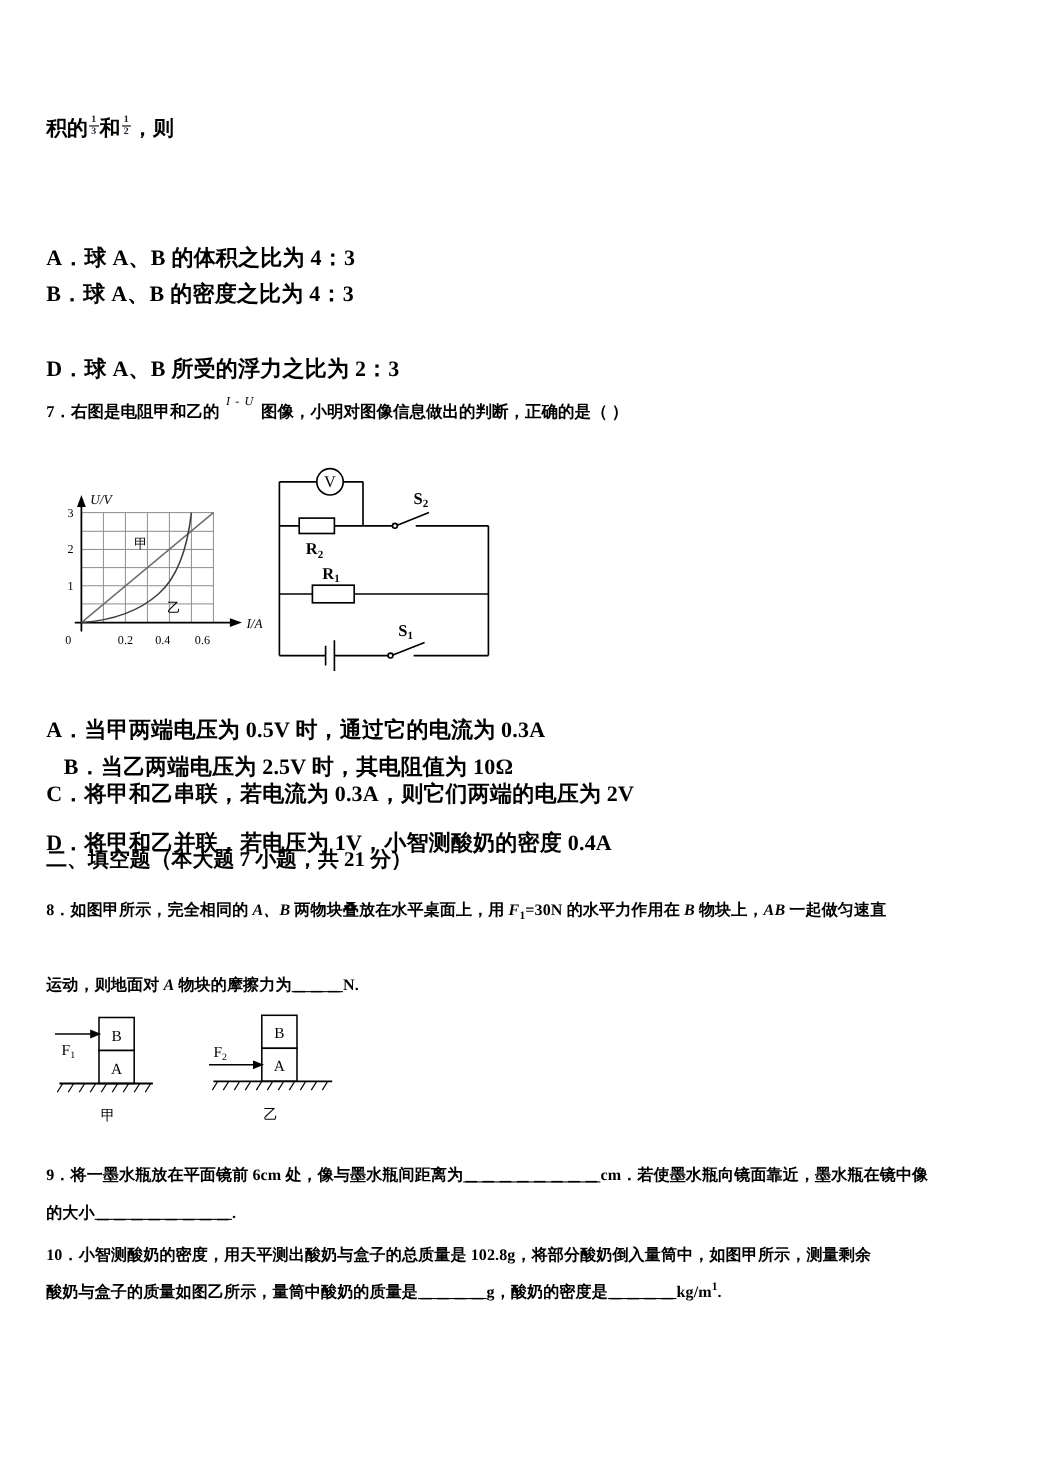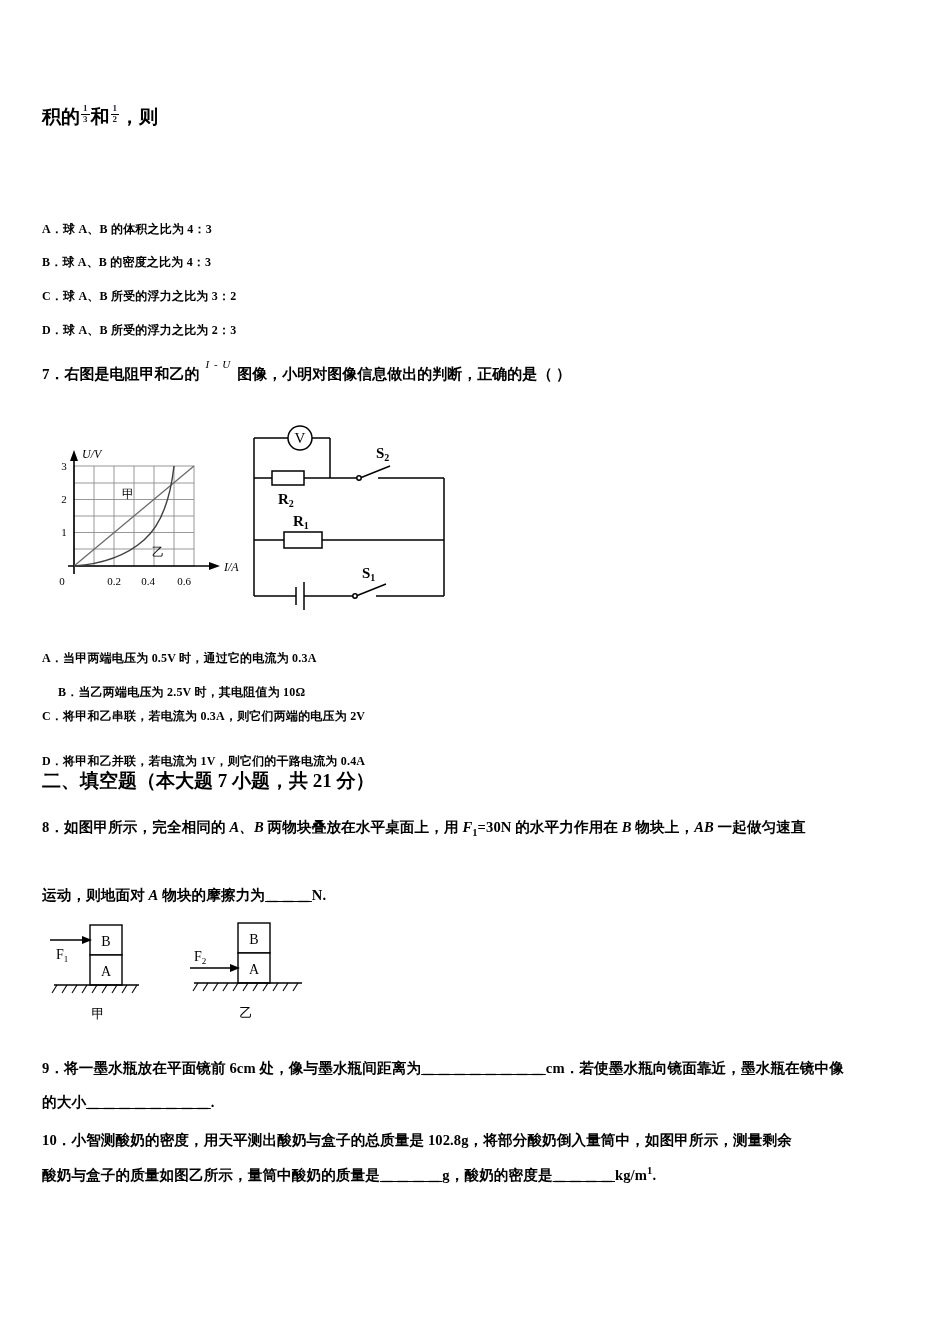--- a/index.html
+++ b/index.html
@@ -39,21 +39,21 @@
     line-height: 1.05;
     margin: 0 1px 6px 1px;
     vertical-align: super;
     color: #1a1a2e;
   }
   .frac .num { padding: 0 2px; }
   .frac .den { padding: 0 2px; border-top: 1px solid #000; }
 
   .opt {
     position: absolute;
-    font-size: 12px;
+    font-size: 20px;
     font-weight: bold;
     letter-spacing: 0.2px;
     white-space: nowrap;
   }
   .q7head {
     position: absolute;
     left: 42px;
     top: 365px;
     font-size: 15px;
     font-weight: bold;
@@ -108,21 +108,20 @@
     <span>和</span>
     <span class="frac">
       <span class="num">1</span>
       <span class="den">2</span>
     </span>
     <span>，则</span>
   </div>
 
   <div class="opt" style="left:42px; top:221px;">A．球 A、B 的体积之比为 4：3</div>
   <div class="opt" style="left:42px; top:254px;">B．球 A、B 的密度之比为 4：3</div>
-  <div class="opt" style="left:42px; top:288px;">C．球 A、B 所受的浮力之比为 3：2</div>
   <div class="opt" style="left:42px; top:322px;">D．球 A、B 所受的浮力之比为 2：3</div>
 
   <div class="q7head">
     <span>7．</span>
     <span>右图是电阻甲和乙的</span>
     <span class="iu-inline">I - U</span>
     <span>图像，小明对图像信息做出的判断，正确的是（  ）</span>
   </div>
 
   <div class="fig" style="left:44px; top:444px;">
@@ -208,21 +207,21 @@
       <text x="40" y="86" font-family="Liberation Serif, serif" font-size="15" font-weight="bold">R<tspan font-size="10" dy="3">2</tspan></text>
       <text x="55" y="108" font-family="Liberation Serif, serif" font-size="15" font-weight="bold">R<tspan font-size="10" dy="3">1</tspan></text>
       <text x="138" y="40" font-family="Liberation Serif, serif" font-size="15" font-weight="bold">S<tspan font-size="10" dy="3">2</tspan></text>
       <text x="124" y="160" font-family="Liberation Serif, serif" font-size="15" font-weight="bold">S<tspan font-size="10" dy="3">1</tspan></text>
     </svg>
   </div>
 
   <div class="opt" style="left:42px; top:650px;">A．当甲两端电压为 0.5V 时，通过它的电流为 0.3A</div>
   <div class="opt" style="left:42px; top:684px;margin-left:16px;">B．当乙两端电压为 2.5V 时，其电阻值为 10Ω</div>
   <div class="opt" style="left:42px; top:708px;">C．将甲和乙串联，若电流为 0.3A，则它们两端的电压为 2V</div>
-  <div class="opt" style="left:42px; top:753px;">D．将甲和乙并联，若电流为 1V，则它们的干路电流为 0.4A</div>
+  <div class="opt" style="left:42px; top:753px;">D．将甲和乙并联，若电压为 1V，小智测酸奶的密度 0.4A</div>
 
   <div class="section-head">二、填空题（本大题 7 小题，共 21 分）</div>
 
   <div class="body-line" style="left:42px; top:818px;">
     <span>8．如图甲所示，完全相同的 </span><span class="it">A、B</span><span> 两物块叠放在水平桌面上，用 </span><span class="it">F</span><span class="sub">1</span><span>=30N 的水平力作用在 </span><span class="it">B</span><span> 物块上，</span><span class="it">AB</span><span> 一起做匀速直</span>
   </div>
   <div class="body-line" style="left:42px; top:886px;">
     <span>运动，则地面对 </span><span class="it">A</span><span> 物块的摩擦力为</span><span class="ublank">＿＿＿</span><span>N.</span>
   </div>
 

